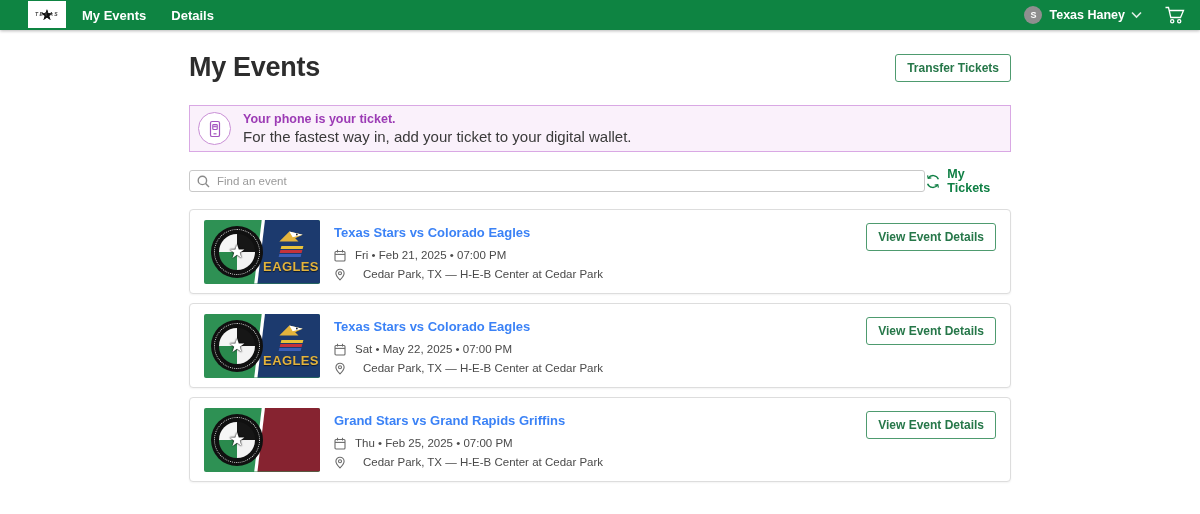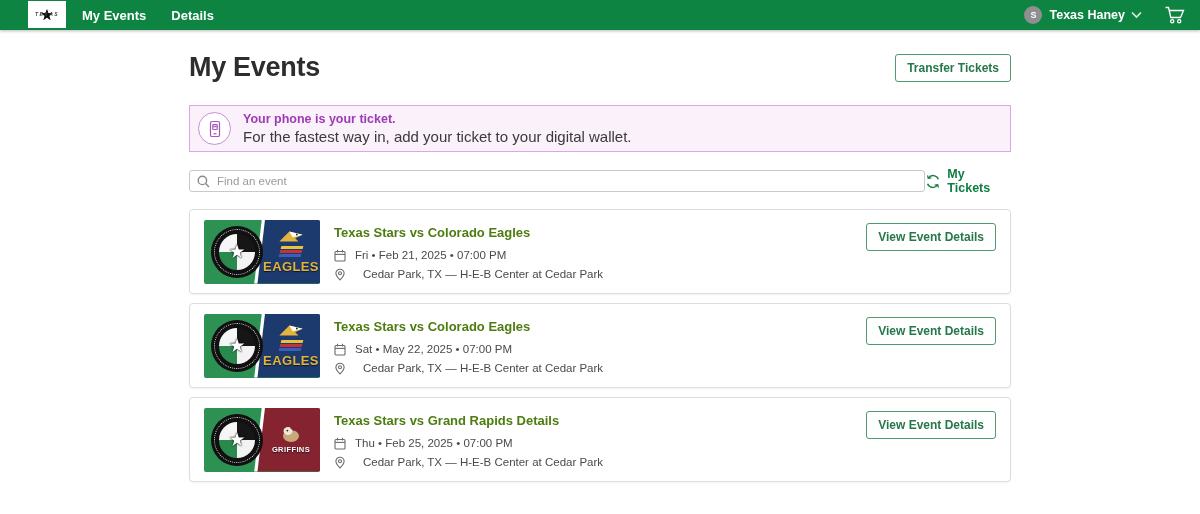--- a/index.html
+++ b/index.html
@@ -48,21 +48,21 @@
   .roundel::before { content:""; position:absolute; inset:3px; border-radius:50%; border:1px dotted rgba(255,255,255,.85); }
   .roundel-core { position:absolute; inset:8px; border-radius:50%; background:conic-gradient(#161616 0 25%, #f3f3f3 25% 50%, #2A8A4D 50% 75%, #f6f6f6 75% 100%); }
   .roundel-star { position:absolute; inset:0; display:flex; align-items:center; justify-content:center; color:#fff; font-size:19px; text-shadow:0 0 2px #000, 0 0 1px #000; }
   .emblem { position:absolute; right:0; top:0; bottom:0; width:50%; display:flex; flex-direction:column; align-items:center; justify-content:center; gap:2px; }
   .stripes { display:flex; flex-direction:column; gap:1px; transform:skewX(-14deg); }
   .stripes span { width:22px; height:3px; display:block; }
   .wordmark { font-size:13px; font-weight:700; letter-spacing:.4px; text-shadow:0 1px 1px rgba(0,0,0,.6); }
   .wordmark.small { font-size:7.5px; }
 
   .card-info { flex:1; padding-top:2px; }
-  .event-title { font-size:13px; font-weight:700; color:#4d7c0f; margin-bottom:9px; }
+  .event-title { font-size:13px; font-weight:700; color:#3b82f6; margin-bottom:9px; }
   .meta-row { display:flex; gap:9px; font-size:11.5px; color:#4a4a4a; margin-bottom:6px; }
   .meta-row:last-child { margin-bottom:0;gap:17px; }
   .card-btn { align-self:flex-start; margin-top:13px; }
 </style>
 </head>
 <body>
 
 <div class="header">
   <div class="logo-box">
     <span class="logo-star">★</span>
@@ -226,32 +226,23 @@
 
     <div class="card">
       <div class="thumb">
         <div class="thumb-home" style="background-color: rgb(46, 145, 84);"></div>
         <div class="thumb-away" style="background-color: rgb(134, 35, 48);"></div>
         <div class="thumb-stripe"></div>
         <div class="roundel">
           <div class="roundel-core"></div>
             <div class="roundel-star">★</div>
         </div>
-        <div class="emblem">
-          <svg width="26" height="18" viewBox="0 0 26 18">
-            <ellipse cx="13" cy="11" rx="8" ry="6" fill="#C8A97A"></ellipse>
-            <ellipse cx="10" cy="6" rx="4.5" ry="4" fill="#EFE8DA"></ellipse>
-            <path d="M12 3 L18 1 L16 6 Z" fill="#8B1F2B"></path>
-            <circle cx="9.4" cy="5.6" r="0.9" fill="#222"></circle>
-          </svg>
-          <div class="wordmark small" style="color: rgb(255, 255, 255);">GRIFFINS</div>
-        </div>
       </div>
       <div class="card-info">
-        <div class="event-title">Texas Stars vs Grand Rapids Details</div>
+        <div class="event-title">Grand Stars vs Grand Rapids Griffins</div>
         <div class="meta-row">
           <svg width="12" height="13" viewBox="0 0 12 13" fill="none" stroke="#6b6b6b" stroke-width="1.1">
             <rect x="1" y="2.5" width="10" height="9.5" rx="1"></rect>
               <line x1="3.5" y1="0.8" x2="3.5" y2="3.5"></line>
               <line x1="8.5" y1="0.8" x2="8.5" y2="3.5"></line>
               <line x1="1" y1="5.4" x2="11" y2="5.4"></line>
           </svg>
           <span>Thu • Feb 25, 2025 • 07:00 PM</span>
         </div>
         <div class="meta-row">

